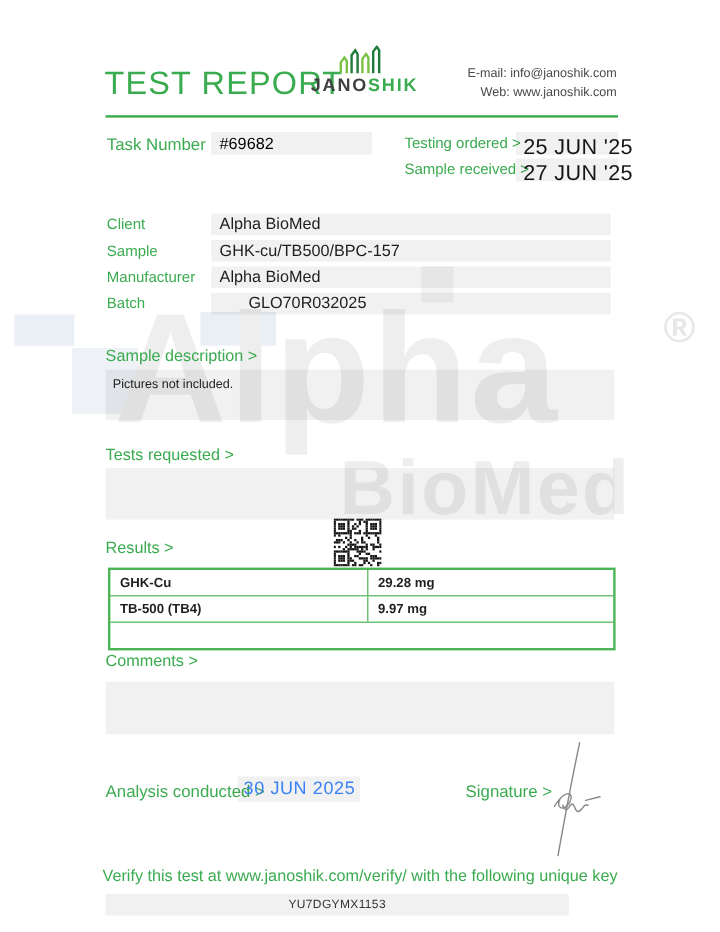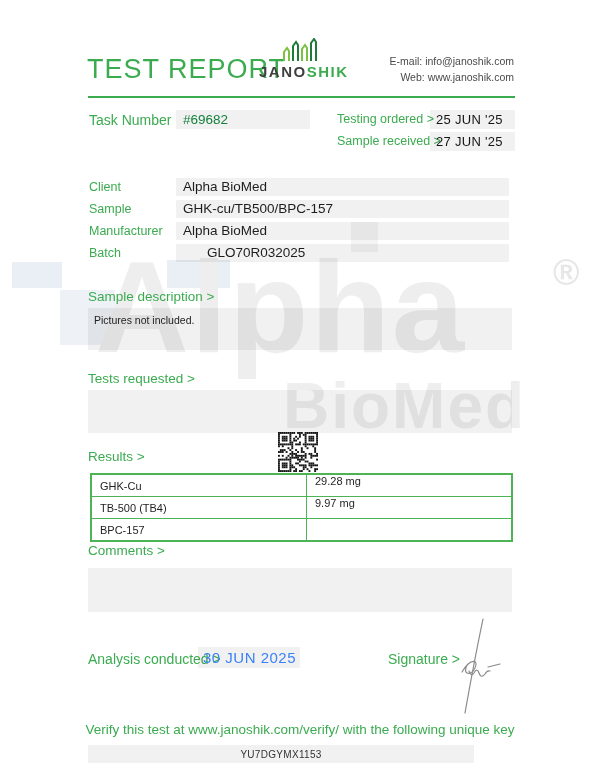--- a/index.html
+++ b/index.html
@@ -9,35 +9,35 @@
   
   #watermark{z-index:0;pointer-events:none;border-radius:23px;}
   .wm-word{position:absolute;font-weight:bold;color:#eeeeee;letter-spacing:2px;line-height:1;}
   .wm-sq{position:absolute;}
   .wm-reg{position:absolute;color:#e7e7e7;font-weight:bold;}
   
   .layer{position:absolute;inset:0;z-index:1;}
   .green{color:#3BAB50;}
   .field{position:absolute;background:rgba(0,0,0,0.053);}
   .label{font-size:14px;color:#3BAB50;}
-  .value{font-size:13.5px;color:#15803d;}
+  .value{font-size:13.5px;color:#000000;}
   .smallbody{font-size:10.5px;color:#222;}
   #title{left:87px;top:54px;font-size:27px;letter-spacing:1px;font-weight:500;}
   #brand-text{left:259px;top:63px;font-size:15px;font-weight:bold;letter-spacing:1.5px;color:#3f3f3f;}
   #contact{right:86px;top:53px;text-align:right;font-size:10.5px;color:#4a4a4a;line-height:1.55;}
   #header-rule{left:88px;top:96px;width:427px;height:2px;background:#3BAB50;}
   .info-label{position:absolute;left:89px;font-size:12.5px;}
   .info-value{position:absolute;left:183px;font-size:13.5px;color:#1d1d1d;}
   .datelabel{position:absolute;left:337px;font-size:12.5px;}
   .datebox{left:430px;width:85px;height:19px;}
-  .datetext{position:absolute;left:436px;font-size:13px;color:#151515;letter-spacing:.3px;}
+  .datetext{position:absolute;left:436px;font-size:18px;color:#151515;letter-spacing:.3px;}
   .secbox{left:88px;width:424px;}
   
   #results-table{left:90px;top:473px;width:419px;border:2px solid #4CB455;background:rgba(255,255,255,0);}
-  .trow{display:flex;height:21px;align-items:flex-start;border-top:1px solid #4CB455;}
+  .trow{display:flex;height:21px;align-items:center;border-top:1px solid #4CB455;font-weight:bold;}
   .trow:first-child{border-top:none;}
   .tcell-name{width:206px;padding-left:8px;font-size:11px;border-right:1px solid #4CB455;height:100%;display:flex;align-items:center;}
   .tcell-amt{flex:1;padding-left:8px;font-size:11px;}
   #verify-text{left:0;width:600px;top:722px;text-align:center;font-size:13.5px;}
   #key-box{left:88px;top:745px;width:386px;height:18px;display:flex;align-items:center;justify-content:center;}
   #key-text{font-size:10px;color:#333;letter-spacing:.3px;}
 </style>
 </head>
 <body>
 
@@ -333,21 +333,20 @@
     <div id="results-table" class="abs">
       <div class="trow">
         <div class="tcell-name">GHK-Cu</div>
         <div class="tcell-amt">29.28 mg</div>
       </div>
       <div class="trow">
         <div class="tcell-name">TB-500 (TB4)</div>
         <div class="tcell-amt">9.97 mg</div>
       </div>
       <div class="trow">
-        <div class="tcell-name">BPC-157</div>
       </div>
     </div>
 
     <div class="abs label" style="left:88px;top:543px;font-size:13.5px;">Comments &gt;</div>
     <div class="field secbox" style="top:568px;height:44px;"></div>
     <div class="abs smallbody" style="left:94px;top:574px;"></div>
 
     <div class="abs label" style="left:88px;top:651px;">Analysis conducted &gt;</div>
     <div class="field" style="left:198px;top:647px;width:102px;height:21px;"></div>
     <div class="abs" style="left:203px;top:649px;font-size:15px;color:#3b82f6;letter-spacing:.5px;">30 JUN 2025</div>

